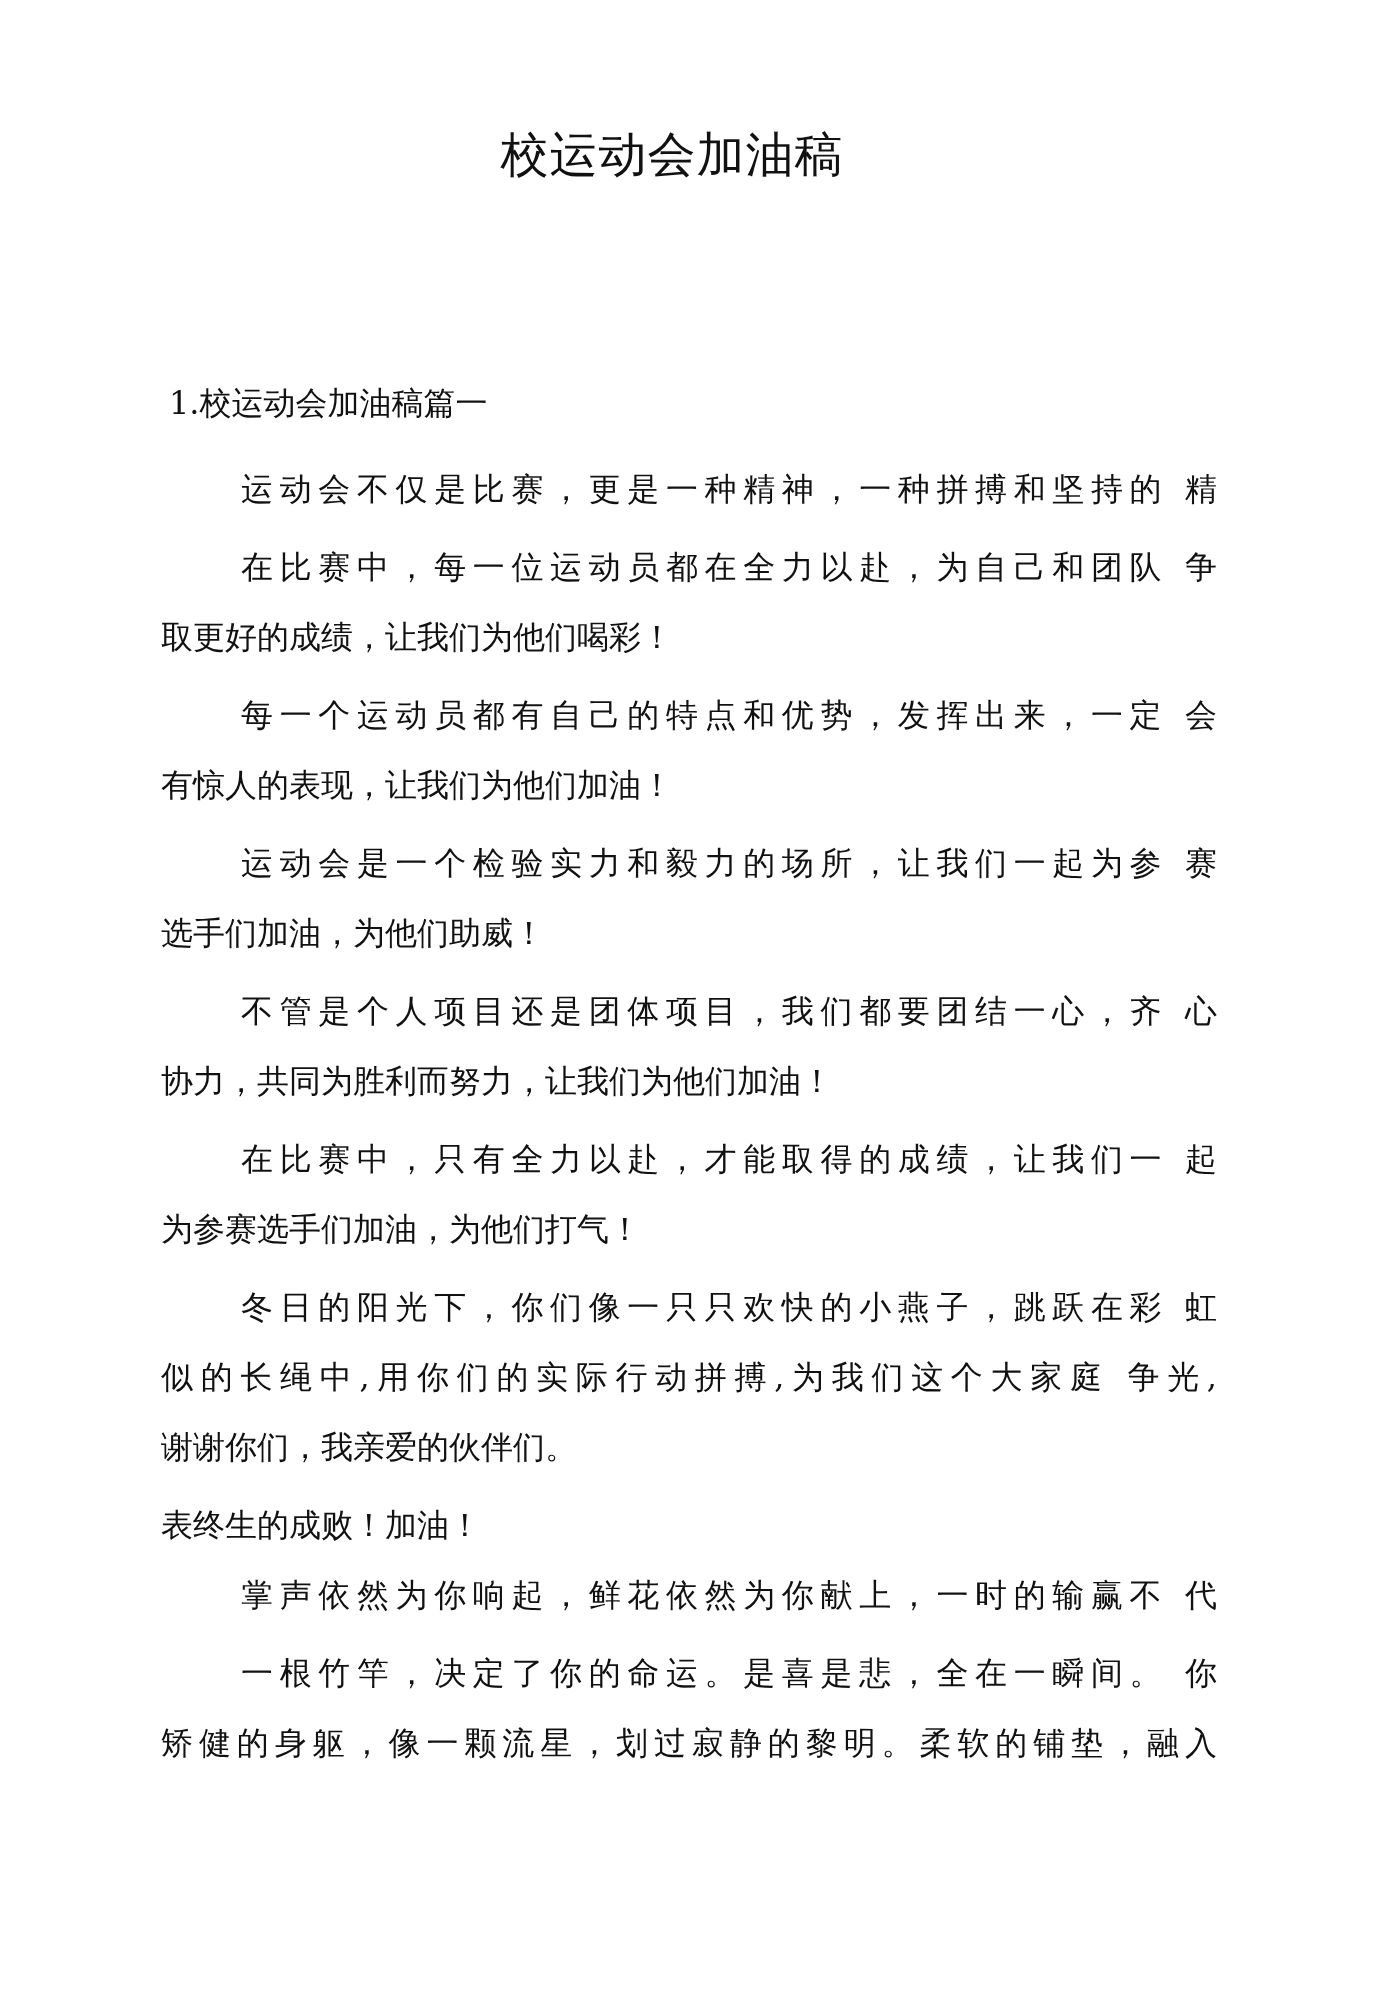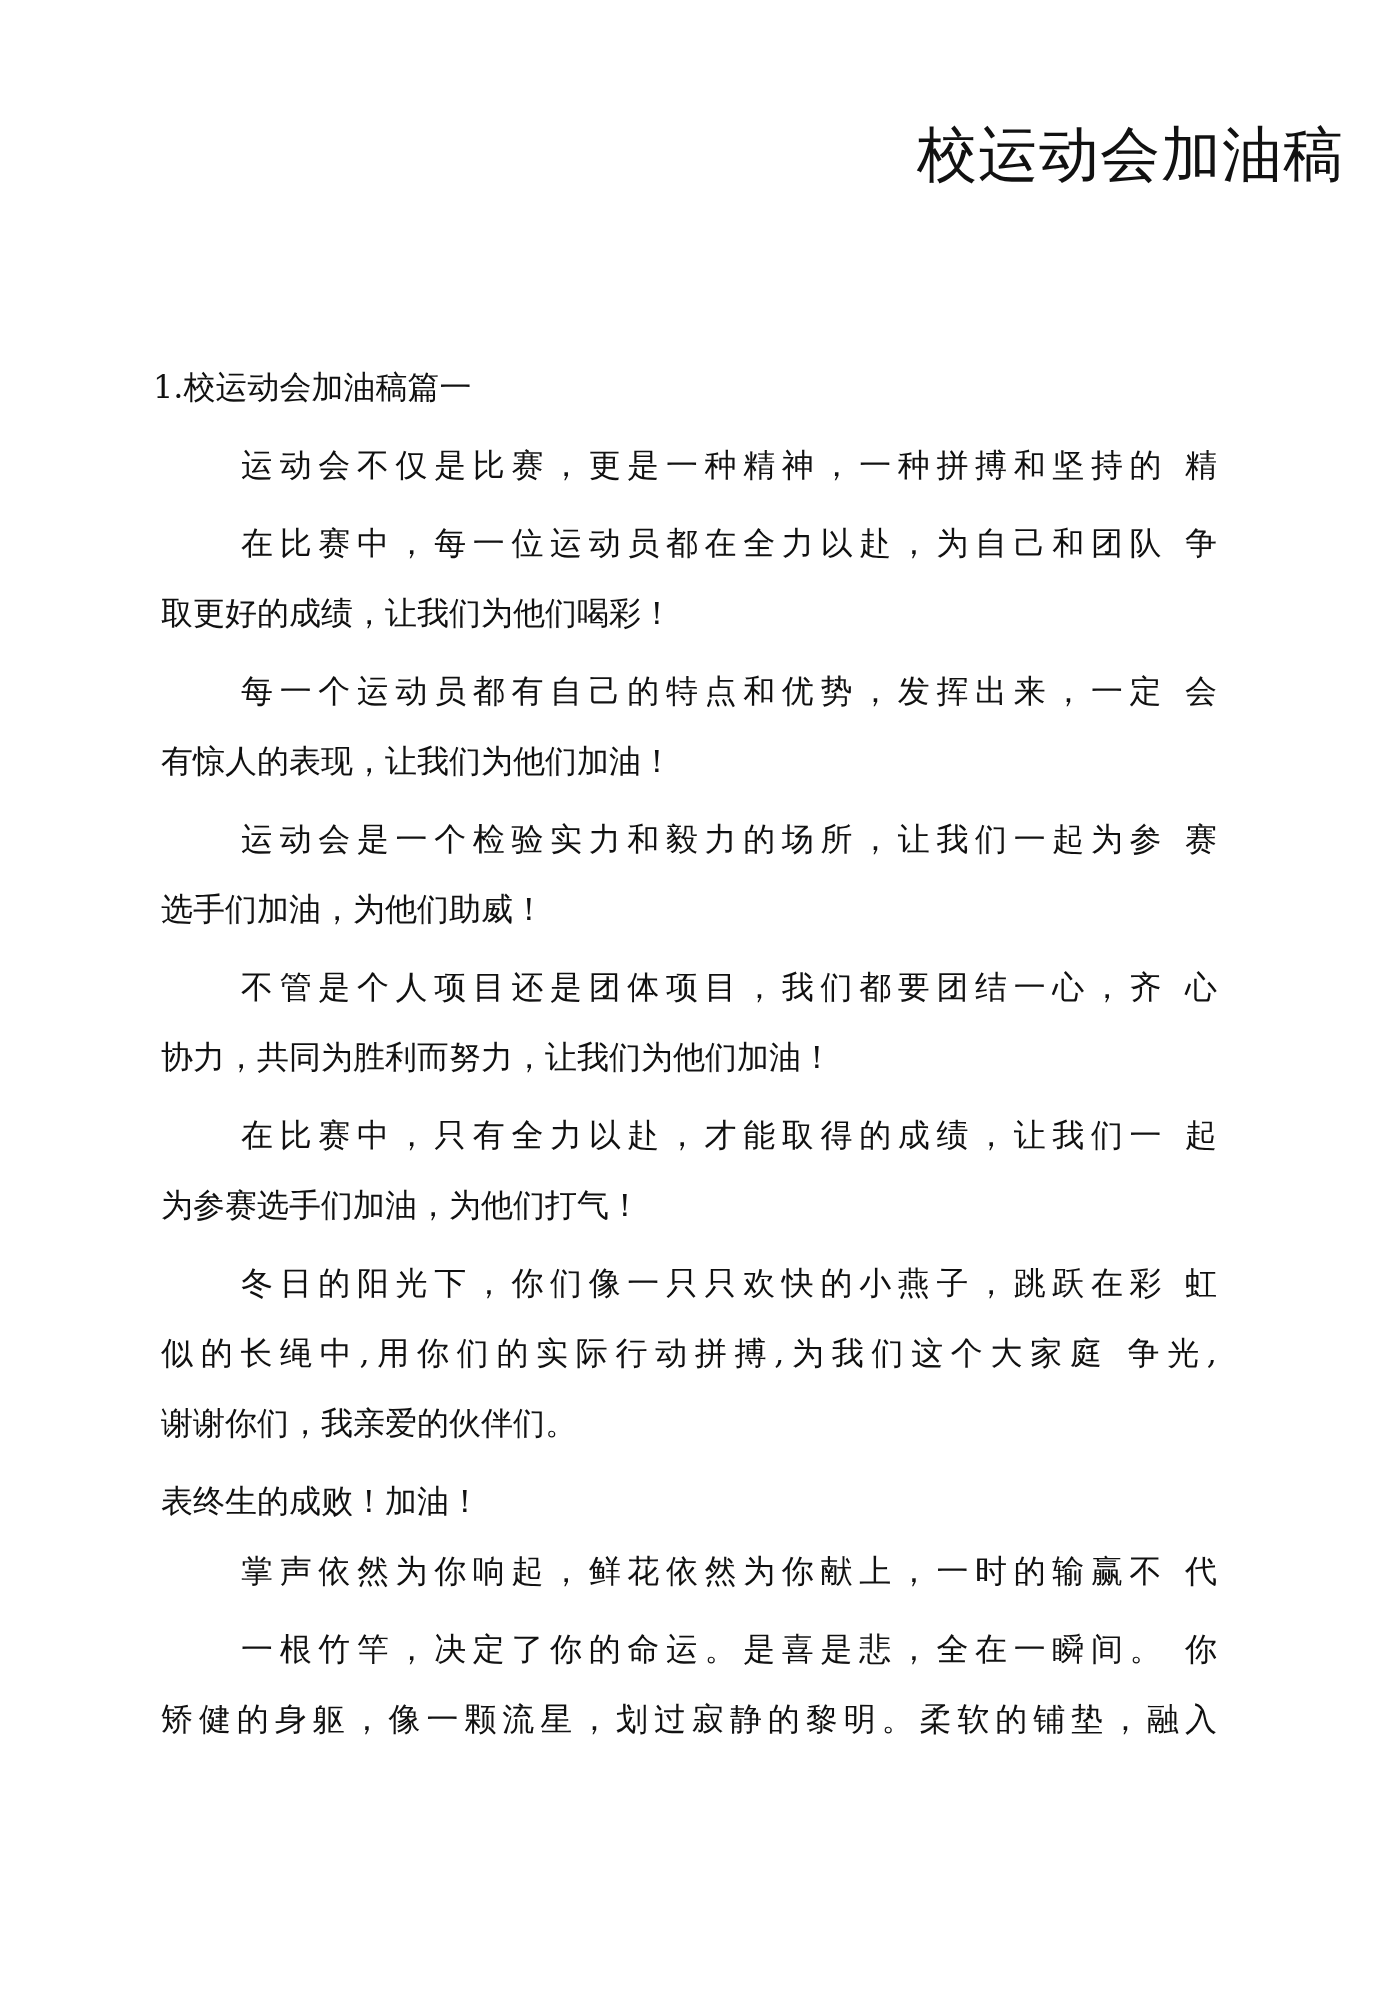--- a/index.html
+++ b/index.html
@@ -12,39 +12,39 @@
     height: 2005px;
     overflow: hidden;
     position: relative;
     color: #111111;
   }
   .title {
     position: absolute;
     top: 122px;
     left: 0;
     width: 1344px;
-    text-align: right;
+    text-align: center;
     font-family: "DejaVu Sans", "Liberation Sans", sans-serif;
-    font-size: 60px;
+    font-size: 48px;
     font-weight: normal;
     letter-spacing: 1px;
     line-height: 64px;
     margin: 0;
   }
   .content {
     position: absolute;
     top: 352px;
     left: 153px;
     width: 1072px;
     font-family: "DejaVu Serif", "Liberation Serif", serif;
     font-size: 32px;
     line-height: 70px;
   }
   .heading {
-    margin: 0;
+    margin: 16px;
     font-weight: normal;
     font-size: 32px;
     line-height: 70px;
     white-space: nowrap;
   }
   .para {
     margin: 8px;
     text-indent: 80px;
     text-align: justify;
     text-align-last: left;

